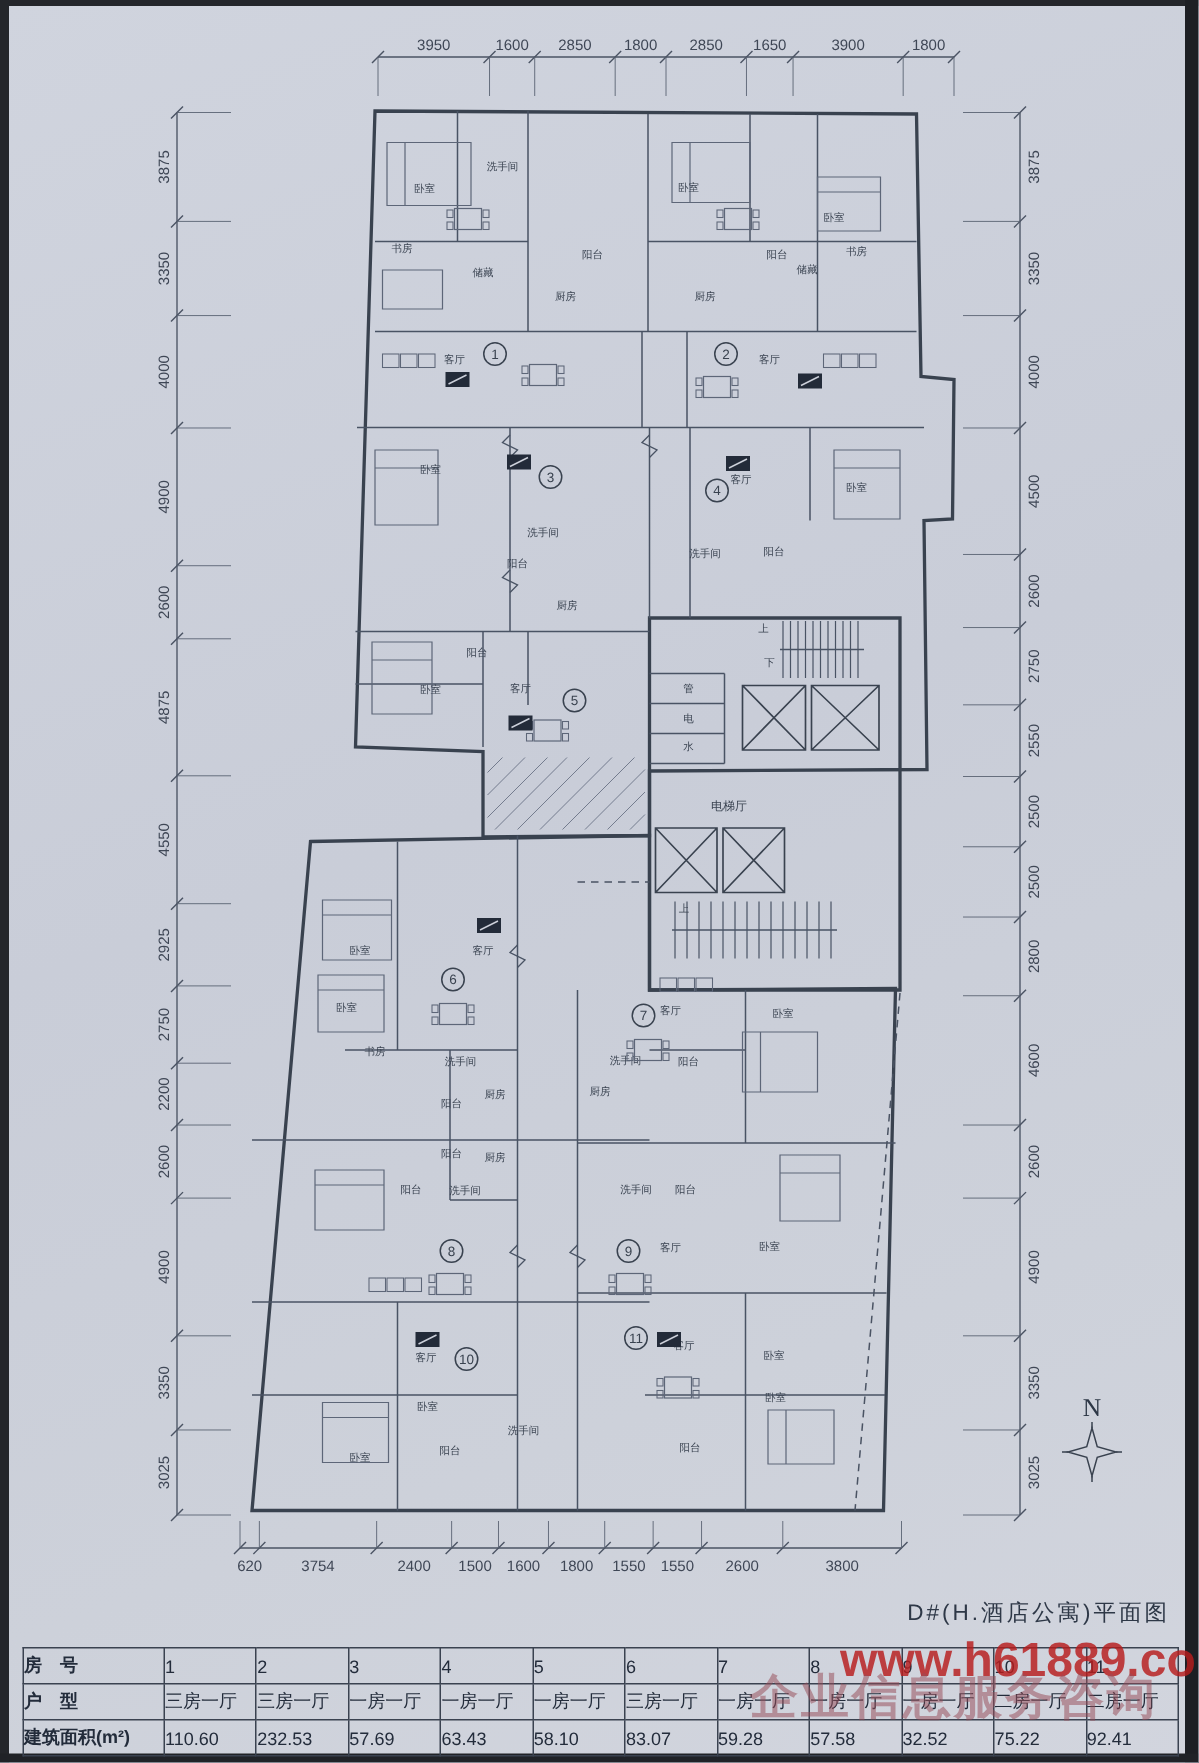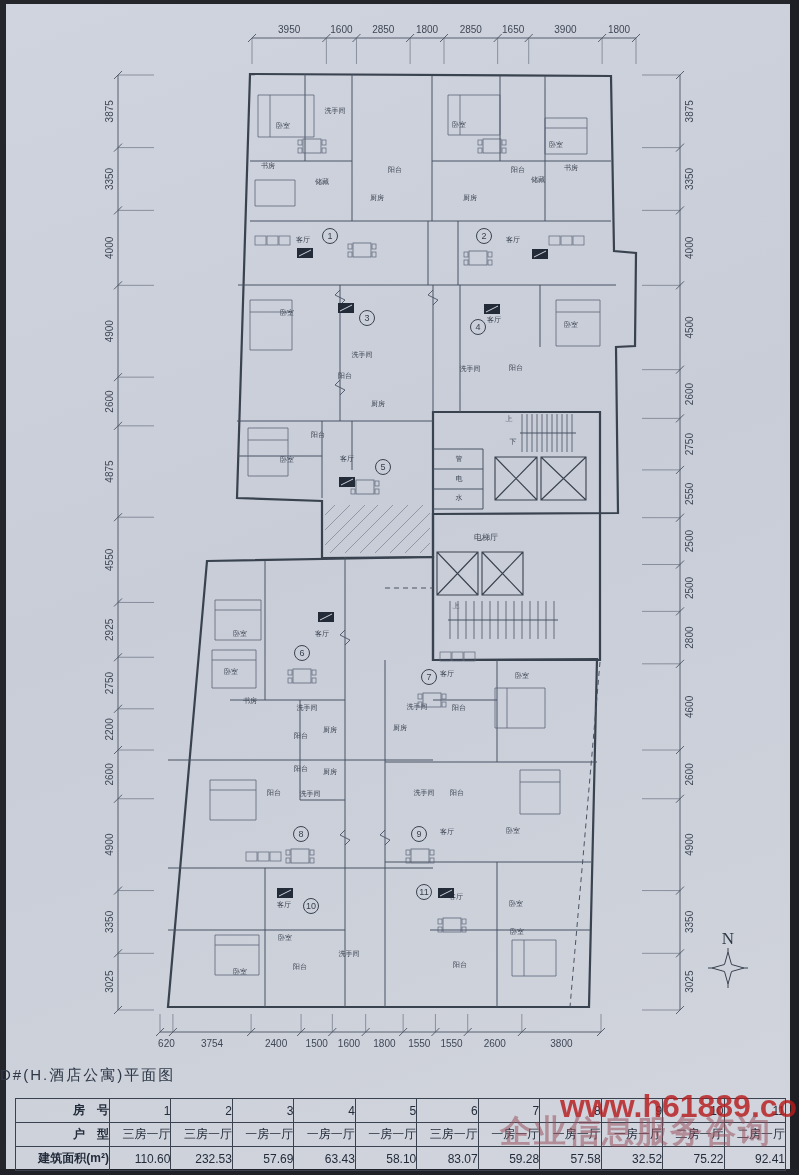--- a/index.html
+++ b/index.html
@@ -5,26 +5,26 @@
   html,body{margin:0;padding:0;background:#7e828c;}
   .page{position:relative;width:799px;height:1175px;overflow:hidden;
     background:linear-gradient(160deg,#d0d4de 0%,#c9cdd8 45%,#cdd1da 75%,#d2d5de 100%);
     font-family:"Liberation Sans","DejaVu Sans",sans-serif;}
   .edge{position:absolute;background:#24262b;}
   .edge.l{left:0;top:0;width:6px;height:1175px;}
   .edge.t{left:0;top:0;width:799px;height:4px;}
   .edge.r{right:0;top:0;width:9px;height:1175px;background:#1d1f24;}
   .edge.b{left:0;bottom:0;width:799px;height:6px;background:#202227;}
   svg.plan{position:absolute;left:0;top:0;}
-  .title{position:absolute;left:0;top:1066px;width:780px;text-align:left;
+  .title{position:absolute;left:0;top:1066px;width:780px;text-align:right;
     font-size:15px;color:#2e3847;letter-spacing:2px;font-weight:500;}
   .tablewrap{position:absolute;left:15px;top:1098px;width:771px;}
   table{width:100%;border-collapse:collapse;table-layout:fixed;}
   col.w0{width:94px;}
-  th,td{border:1.6px solid #3a4250;height:23px;text-align:right;vertical-align:middle;
+  th,td{border:1.6px solid #3a4250;height:23px;text-align:left;vertical-align:middle;
     font-size:12px;color:#232c3b;padding:0;}
   th{font-weight:bold;}
   td{font-weight:normal;}
   .wm1{position:absolute;left:560px;top:1088px;z-index:5;
     font-family:Liberation Sans, sans-serif;
     font-size:32px;font-weight:bold;color:rgba(183,28,28,0.82);}
   .wm2{position:absolute;left:500px;top:1110px;z-index:5;
     font-size:32px;font-weight:bold;letter-spacing:2px;color:rgba(152,76,88,0.52);}
 </style>
 </head>

